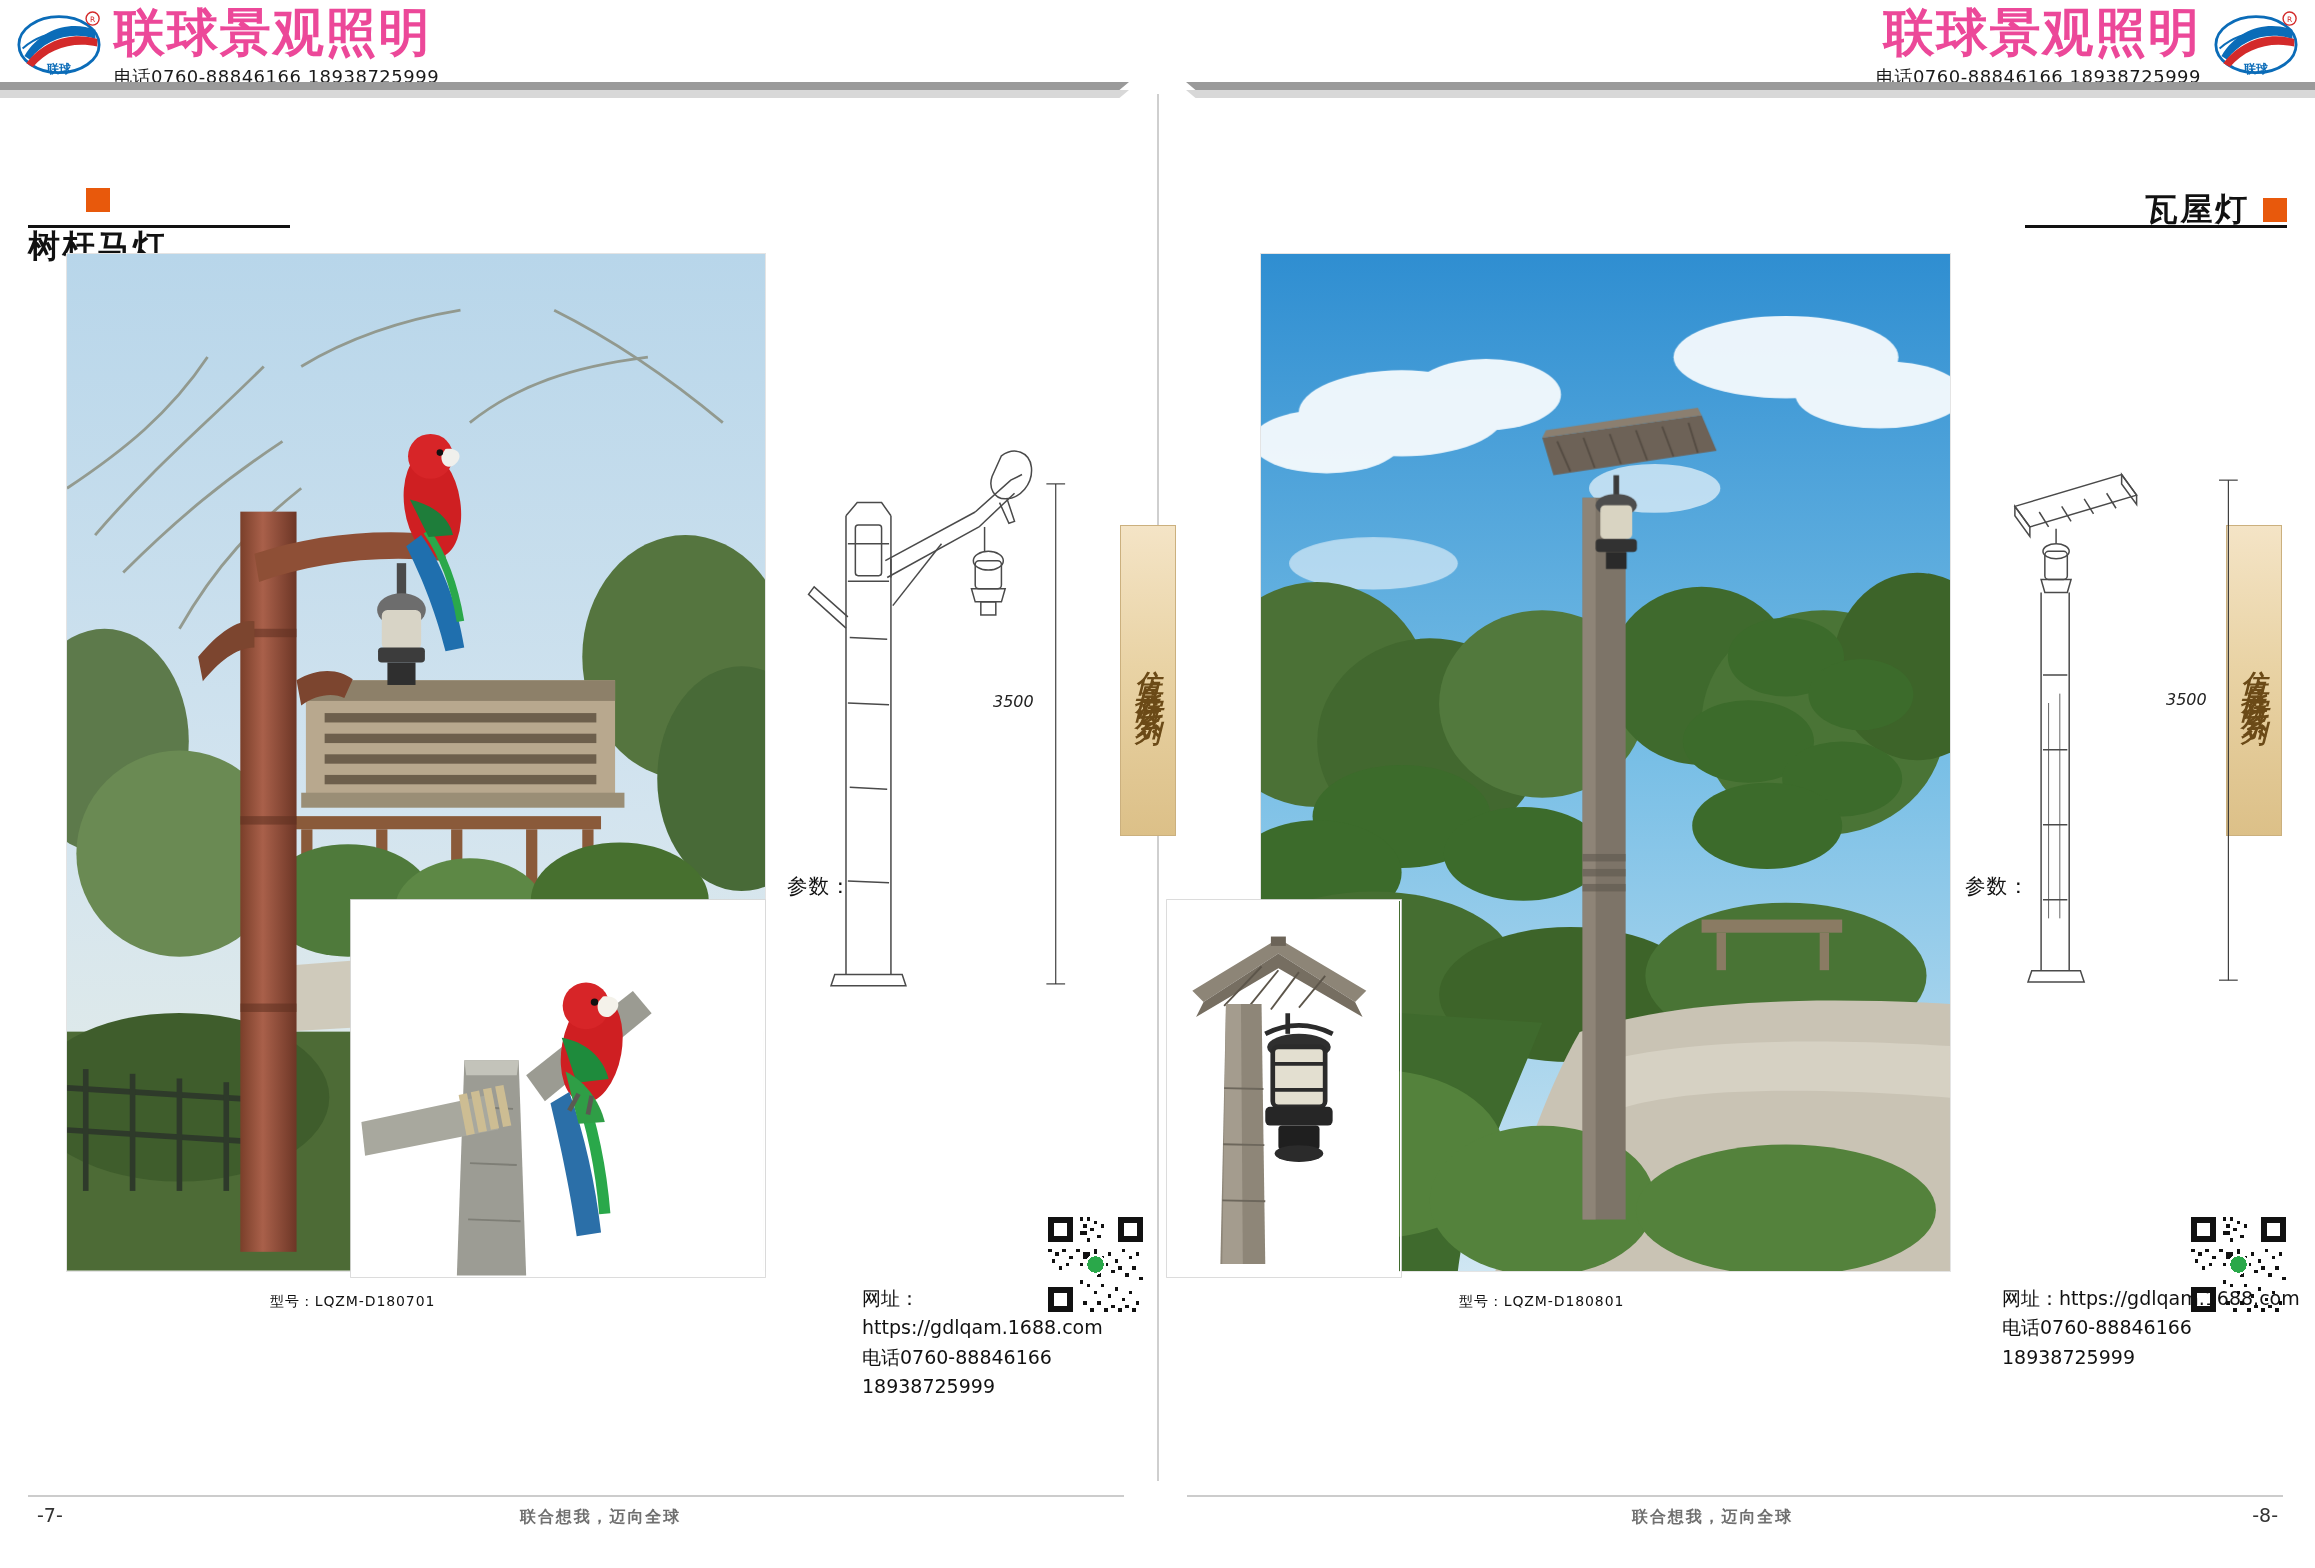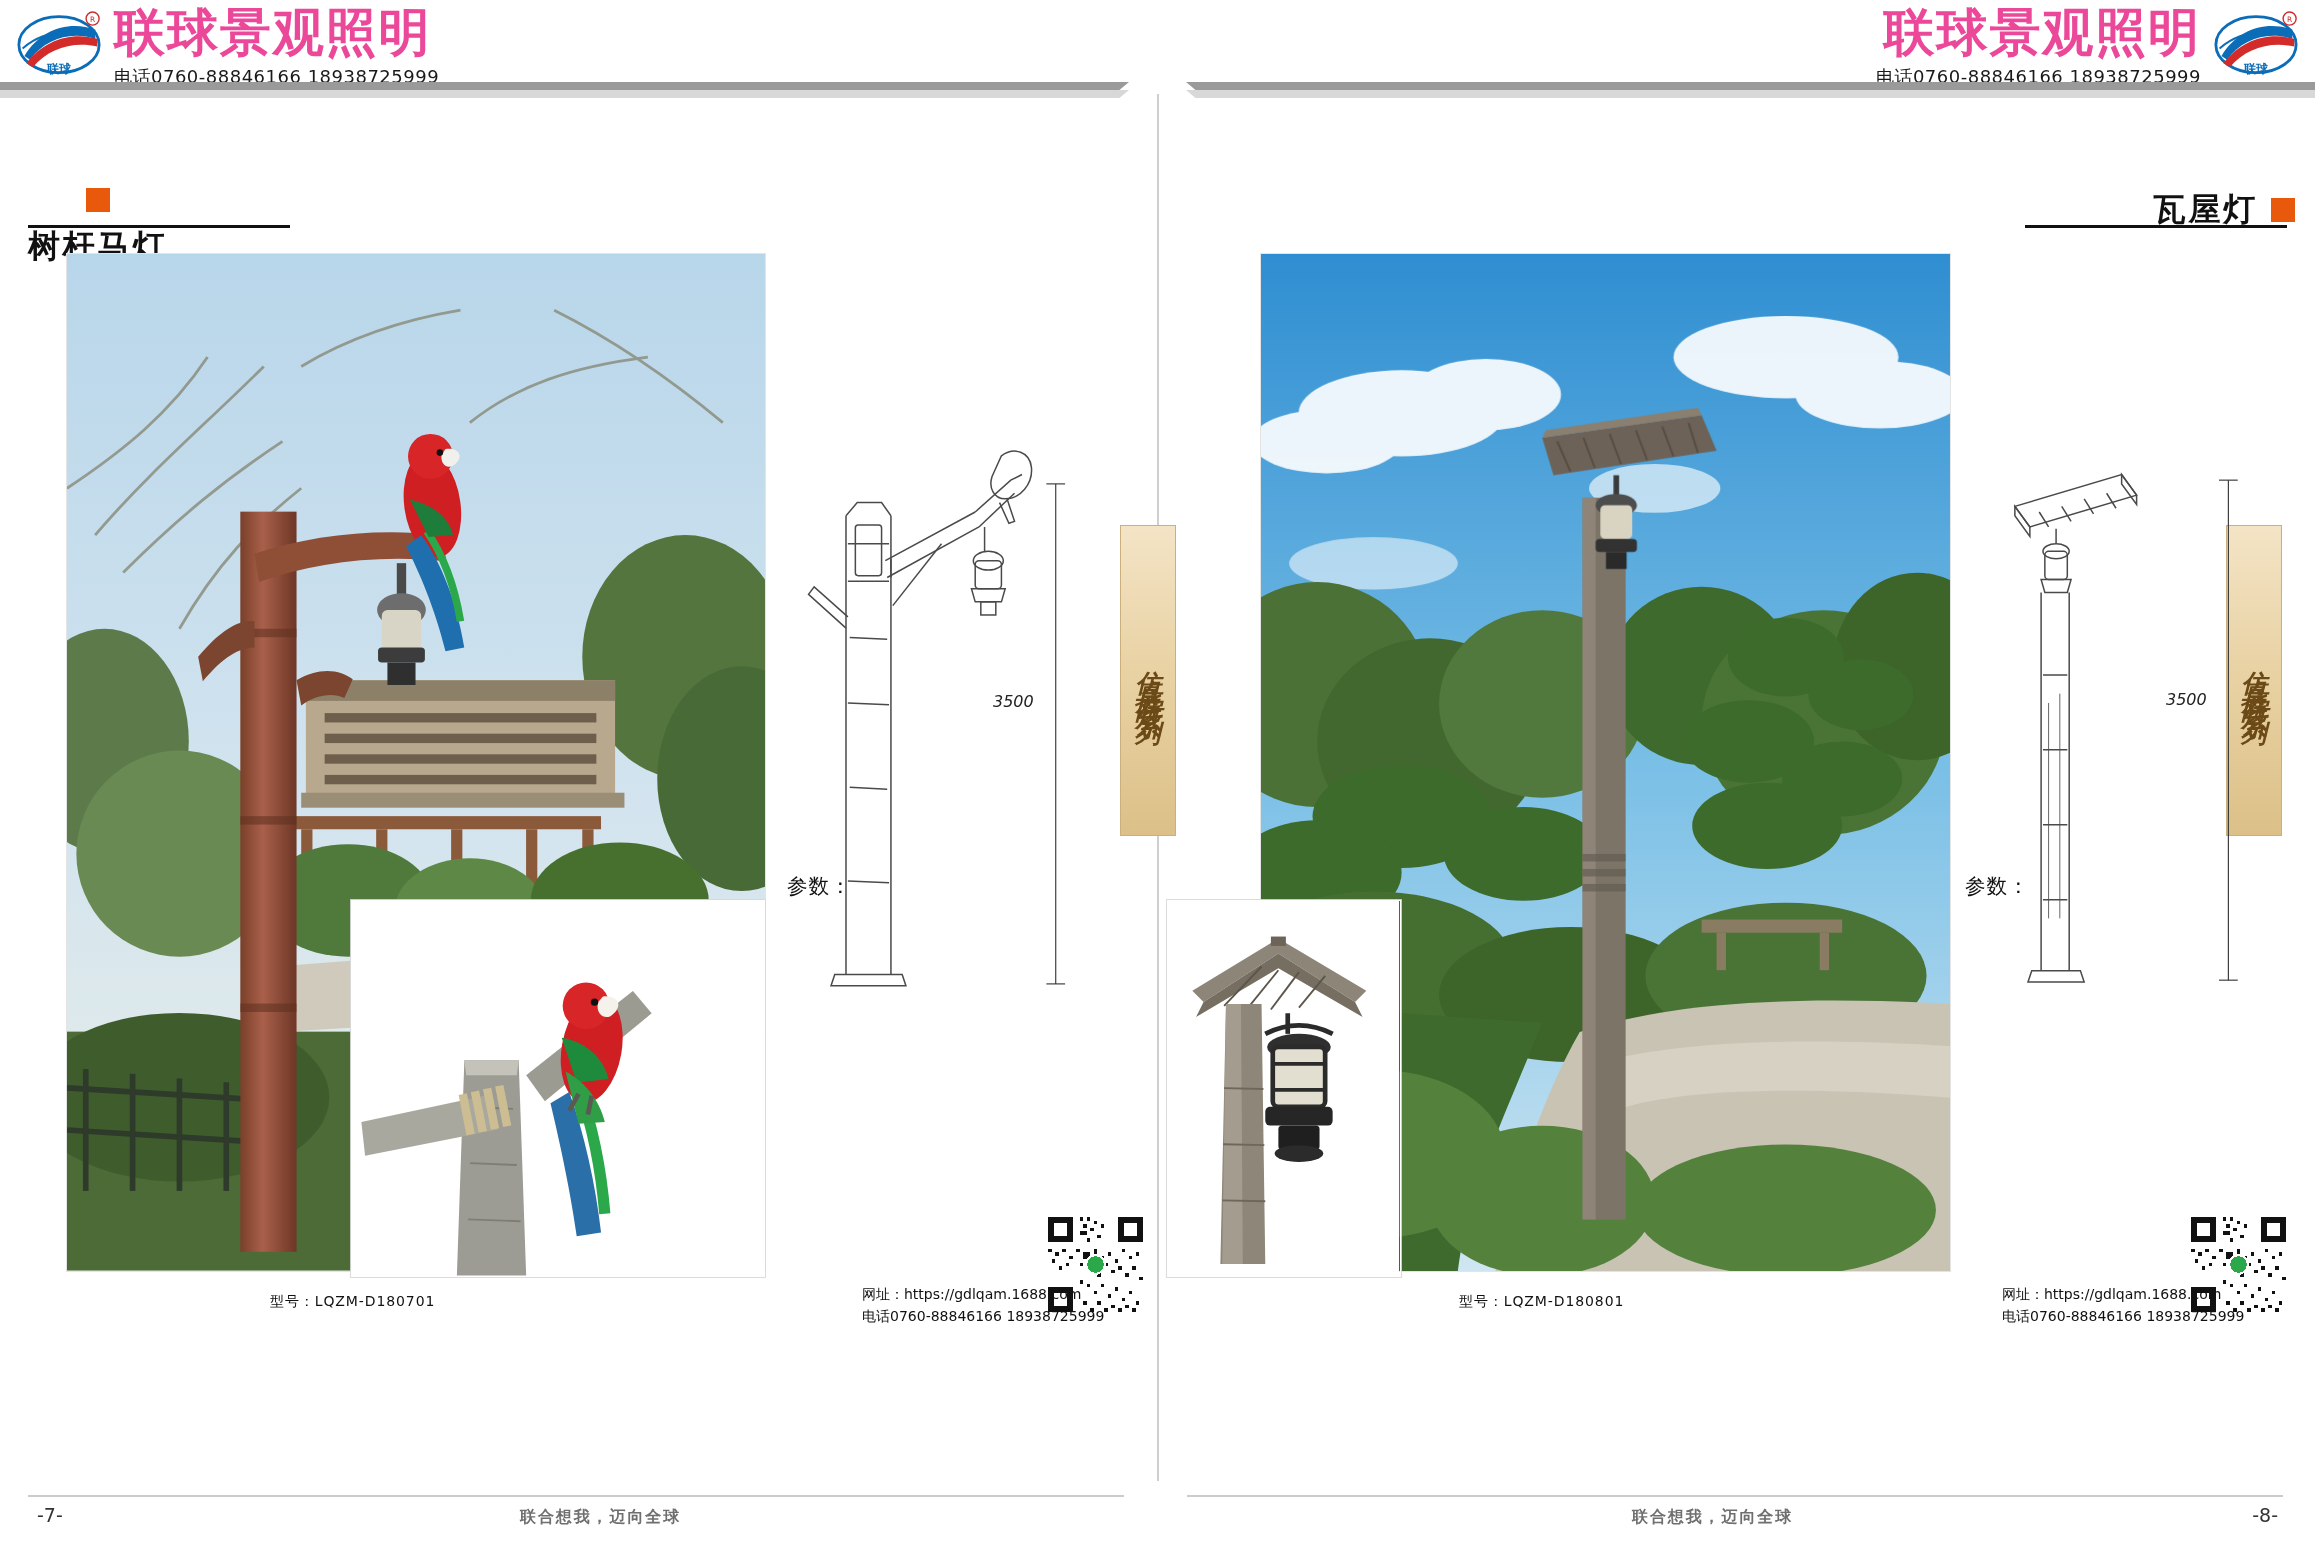--- a/index.html
+++ b/index.html
@@ -91,21 +91,21 @@
   .param{
     position:absolute;font-family:"DejaVu Sans", sans-serif;
     font-size:20.6px;color:#111;letter-spacing:0.9px;
   }
   .model{
     position:absolute;font-family:"DejaVu Sans", sans-serif;
     font-size:14px;color:#111;letter-spacing:0.9px;
   }
   .contact{
     position:absolute;font-family:"DejaVu Sans", sans-serif;
-    font-size:14px;color:#111;line-height:1.55;
+    font-size:19px;color:#111;line-height:1.55;
   }
   .qr{position:absolute;width:101px;height:101px;}
   .qr svg{display:block;}
 
   
   .footer-rule{position:absolute;height:1.9px;background:#cccccc;}
   .pageno{
     position:absolute;font-family:"DejaVu Sans", sans-serif;
     font-size:19px;color:#333;
   }
@@ -455,21 +455,21 @@
       <div>电话0760-88846166  18938725999</div>
     </div>
 
     <div class="footer-rule" style="left:28px;top:1401px;width:1096px;"></div>
     <div class="pageno" style="left:37px;top:1410px;">-7-</div>
     <div class="slogan" style="left:520px;top:1413px;">联合想我，迈向全球</div>
   </div>
 
   <div class="panel panel-right">
 
-    <div class="sec-title" style="right:20px;top:94px;flex-direction:row-reverse;">
+    <div class="sec-title" style="right:28px;top:94px;flex-direction:row-reverse;">
       <div class="sq"></div>
       <div class="txt">瓦屋灯</div>
     </div>
     <div class="title-rule" style="right:28px;top:131px;width:262px;"></div>
 
     <div class="photo" style="left:101px;top:159px;width:689px;height:1017px;">
       <svg class="scene" viewBox="0 0 735 1085" preserveAspectRatio="none">
         <defs>
           <linearGradient id="rsky" x1="0" y1="0" x2="0" y2="1">
             <stop offset="0%" stop-color="#2f8ed1"></stop>

